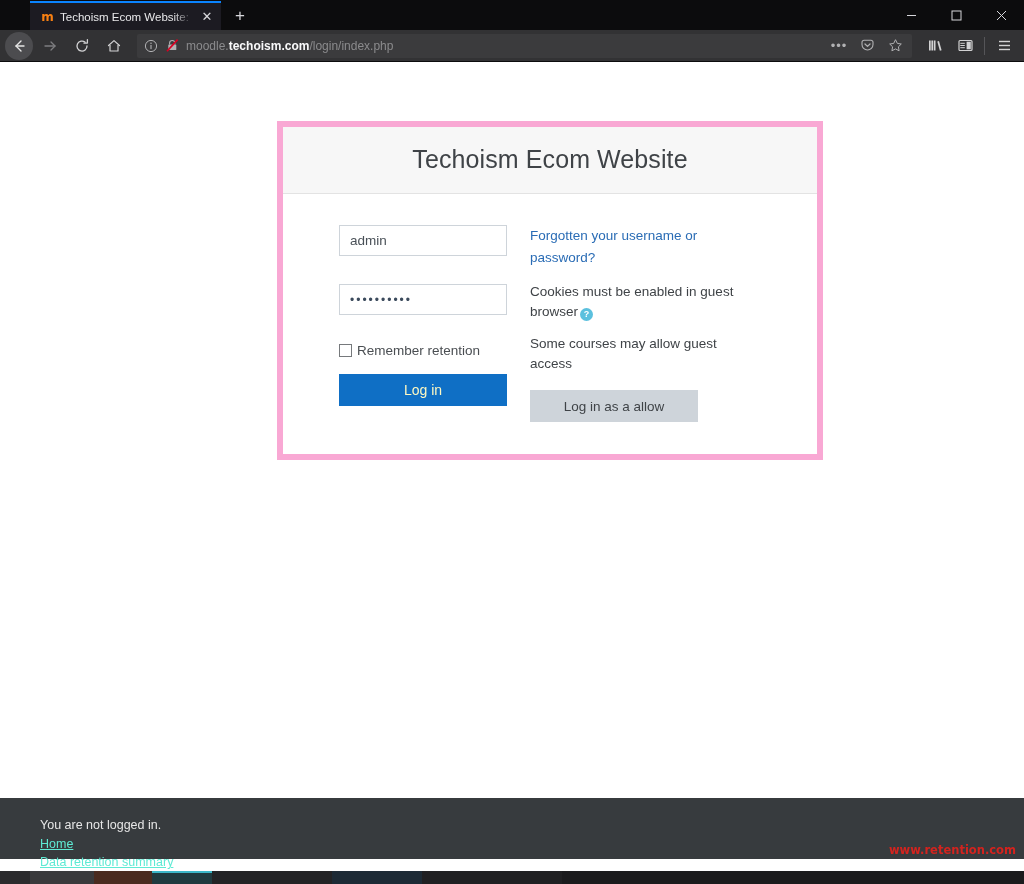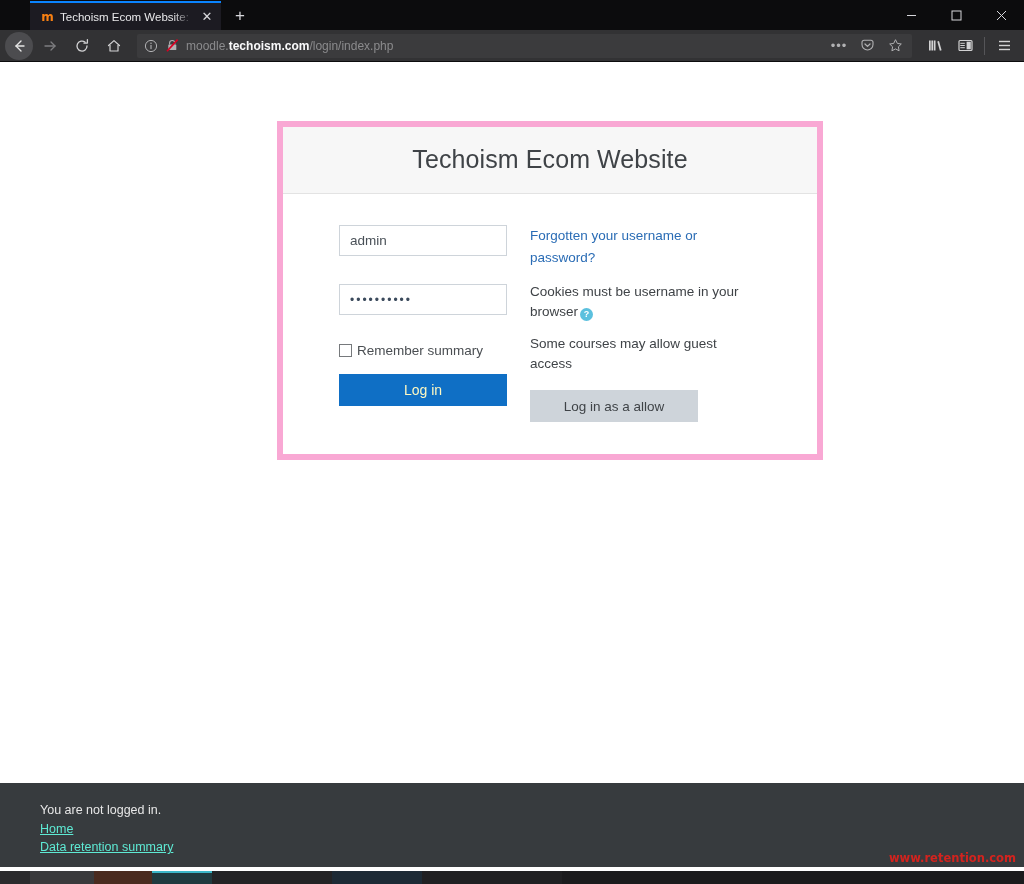--- a/index.html
+++ b/index.html
@@ -179,22 +179,22 @@
   #guest-button {
     margin-top: 4px;
     width: 168px; height: 32px;
     background: #ced4da; border: none; color: #3f4347;
     font-size: 13.5px; font-family: "Liberation Sans", sans-serif;
     cursor: pointer;
   }
 
   
   #footer {
-    position: absolute; left: 0; right: 0; bottom: 4px;
-    height: 84px; background: #373b3e;
+    position: absolute; left: 0; right: 0; bottom: 12px;
+    height: 61px; background: #373b3e;
     padding: 20px 0 0 40px;
   }
   #footer-status { font-size: 12.5px; color: #e7e7e7; margin-bottom: 5px; }
   .footer-link {
     display: block; font-size: 12.5px; color: #5eead4;
     text-decoration: underline; margin-bottom: 4px;
   }
   #watermark {
     position: absolute; right: 8px; bottom: 2px;
     font-size: 11.5px; color: #d3231e; font-weight: bold;
@@ -337,30 +337,30 @@
       </div>
 
       <div id="card-body">
 
         <div id="col-left">
           <input class="form-input" type="text" value="admin" placeholder="Username" style="">
           <input class="form-input pw" type="text" value="••••••••••" style="">
 
           <div id="remember-row">
             <span id="remember-box"></span>
-            <span id="remember-label">Remember summary</span>
+            <span id="remember-label">Remember retention</span>
           </div>
 
           <button id="login-button">Log in</button>
         </div>
 
         <div id="col-right">
           <a class="right-link" href="#">Forgotten your username or password?</a>
 
-          <div class="right-text"><span>Cookies must be username in your browser</span><span id="help-icon">?</span></div>
+          <div class="right-text"><span>Cookies must be enabled in guest browser</span><span id="help-icon">?</span></div>
 
           <div class="right-text">Some courses may allow guest access</div>
 
           <button id="guest-button">Log in as a allow</button>
         </div>
 
       </div>
     </div>
 
     <div id="footer">

